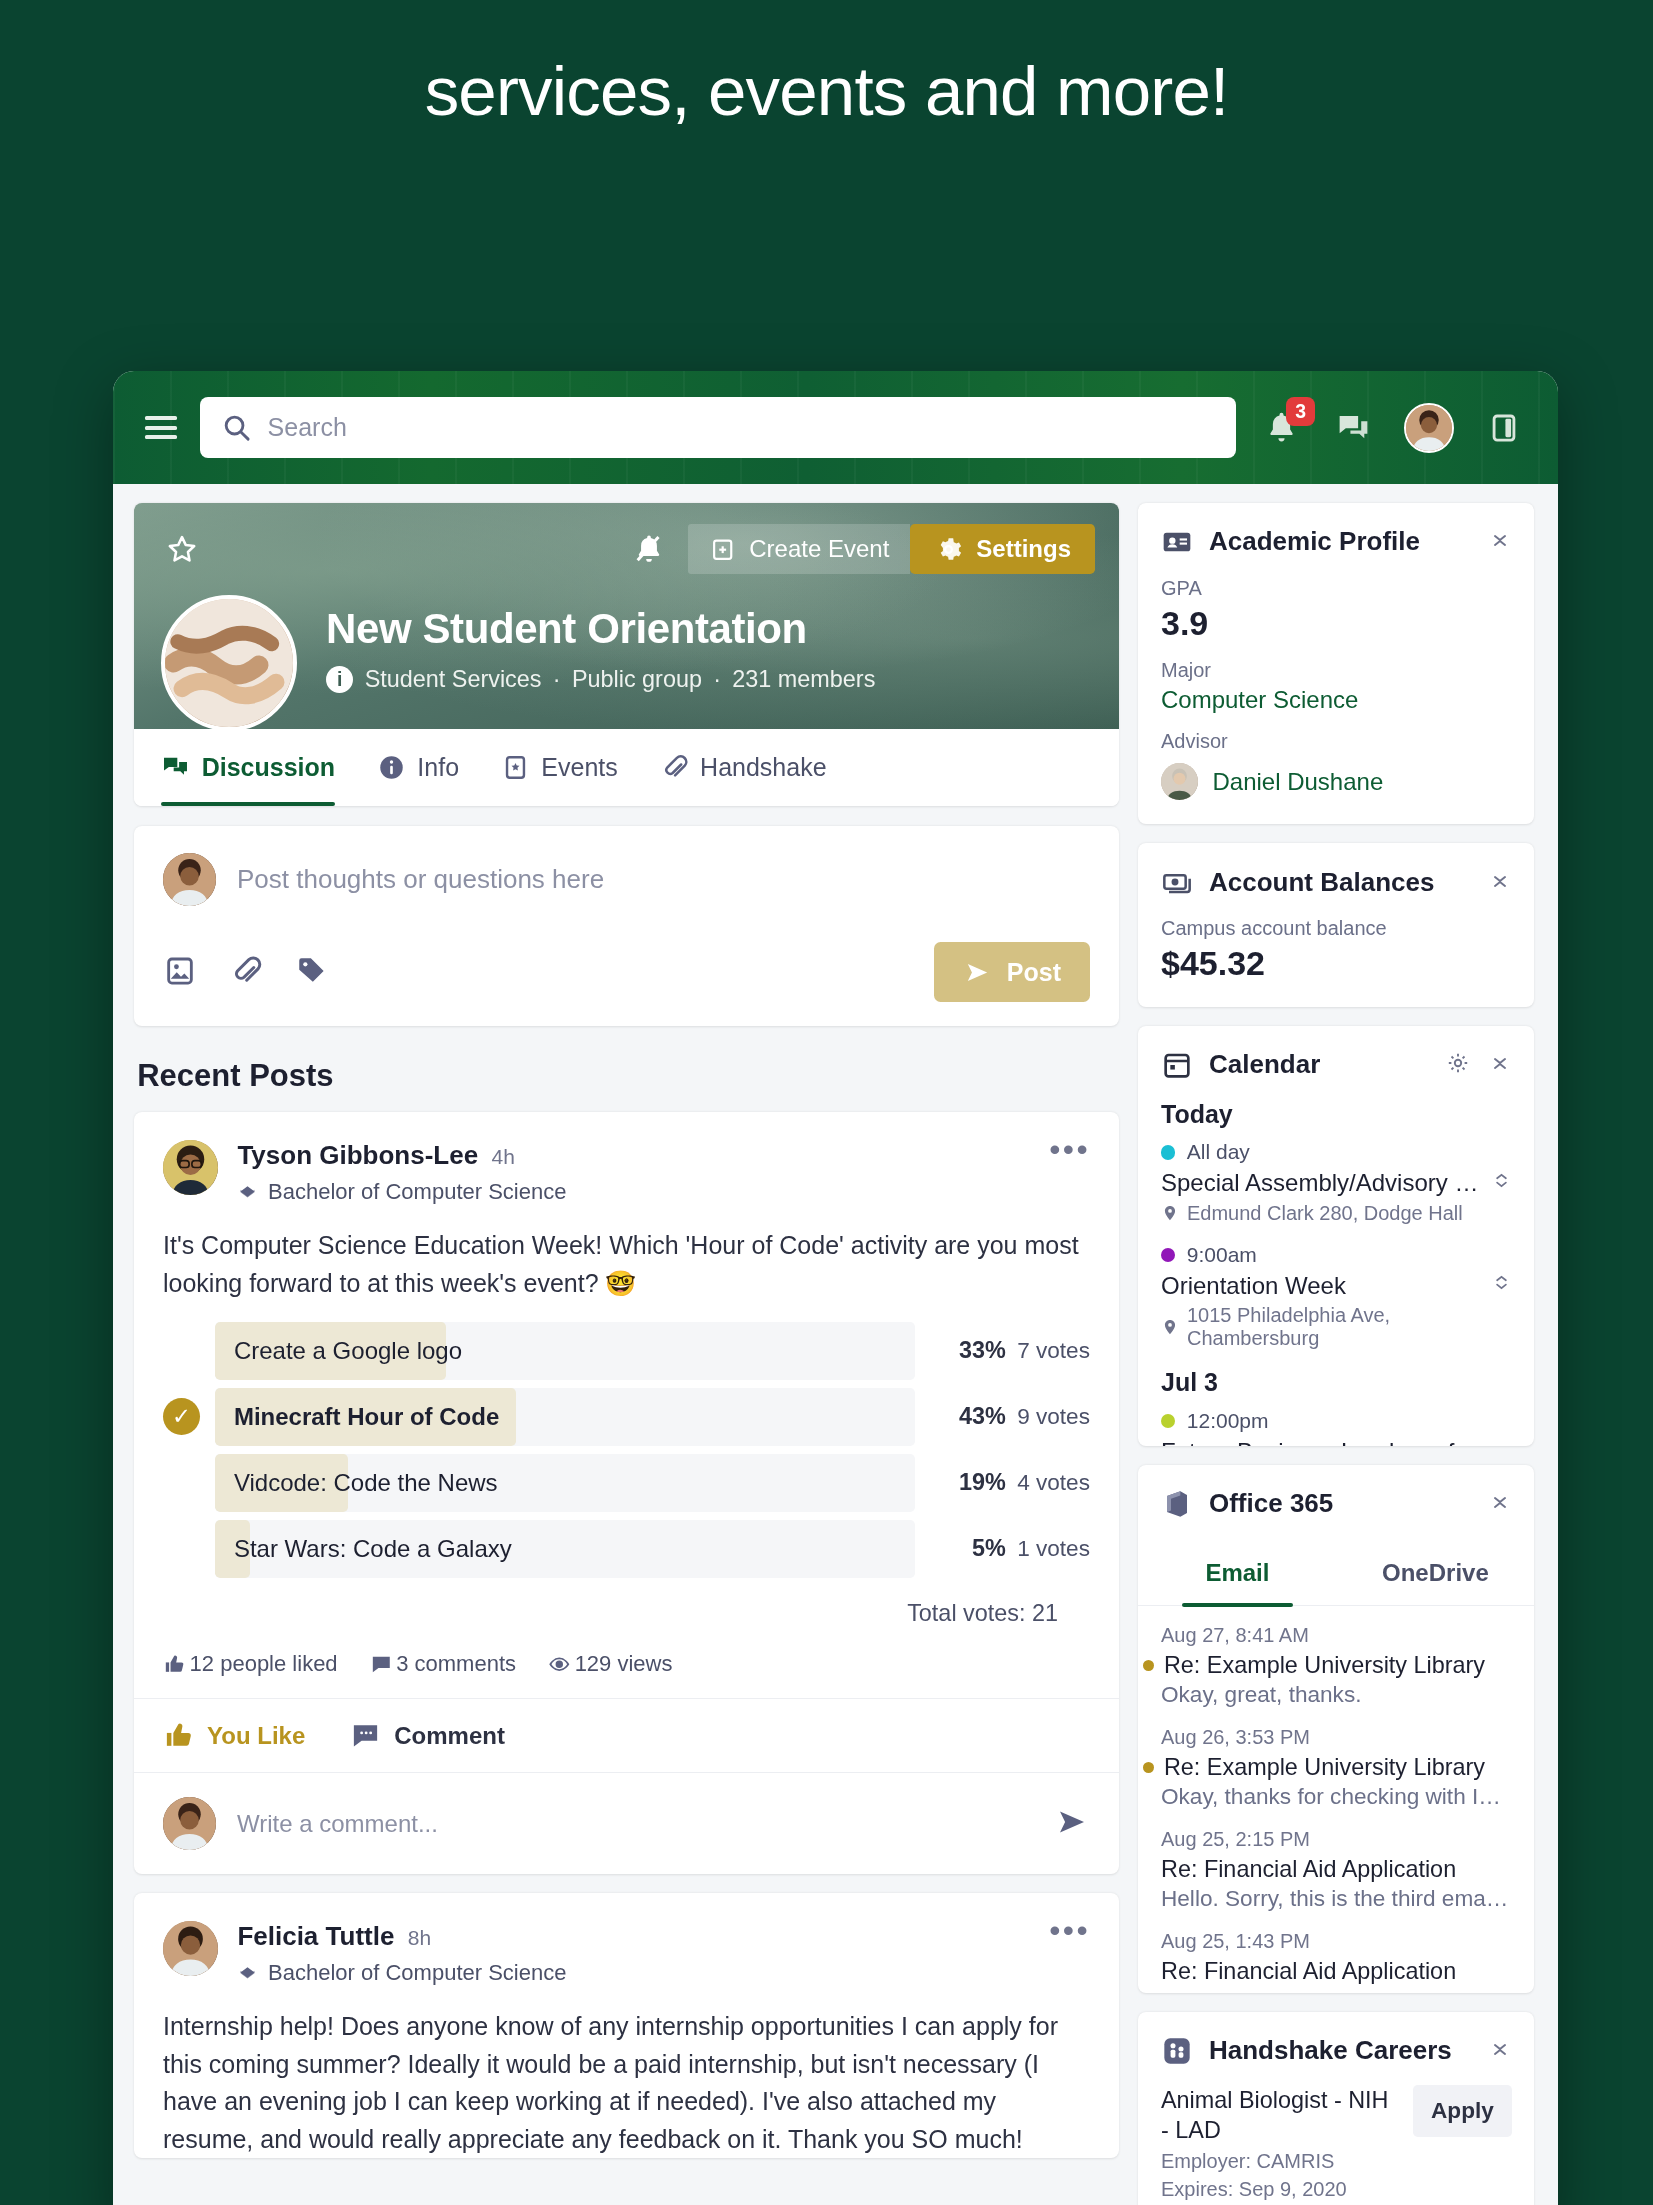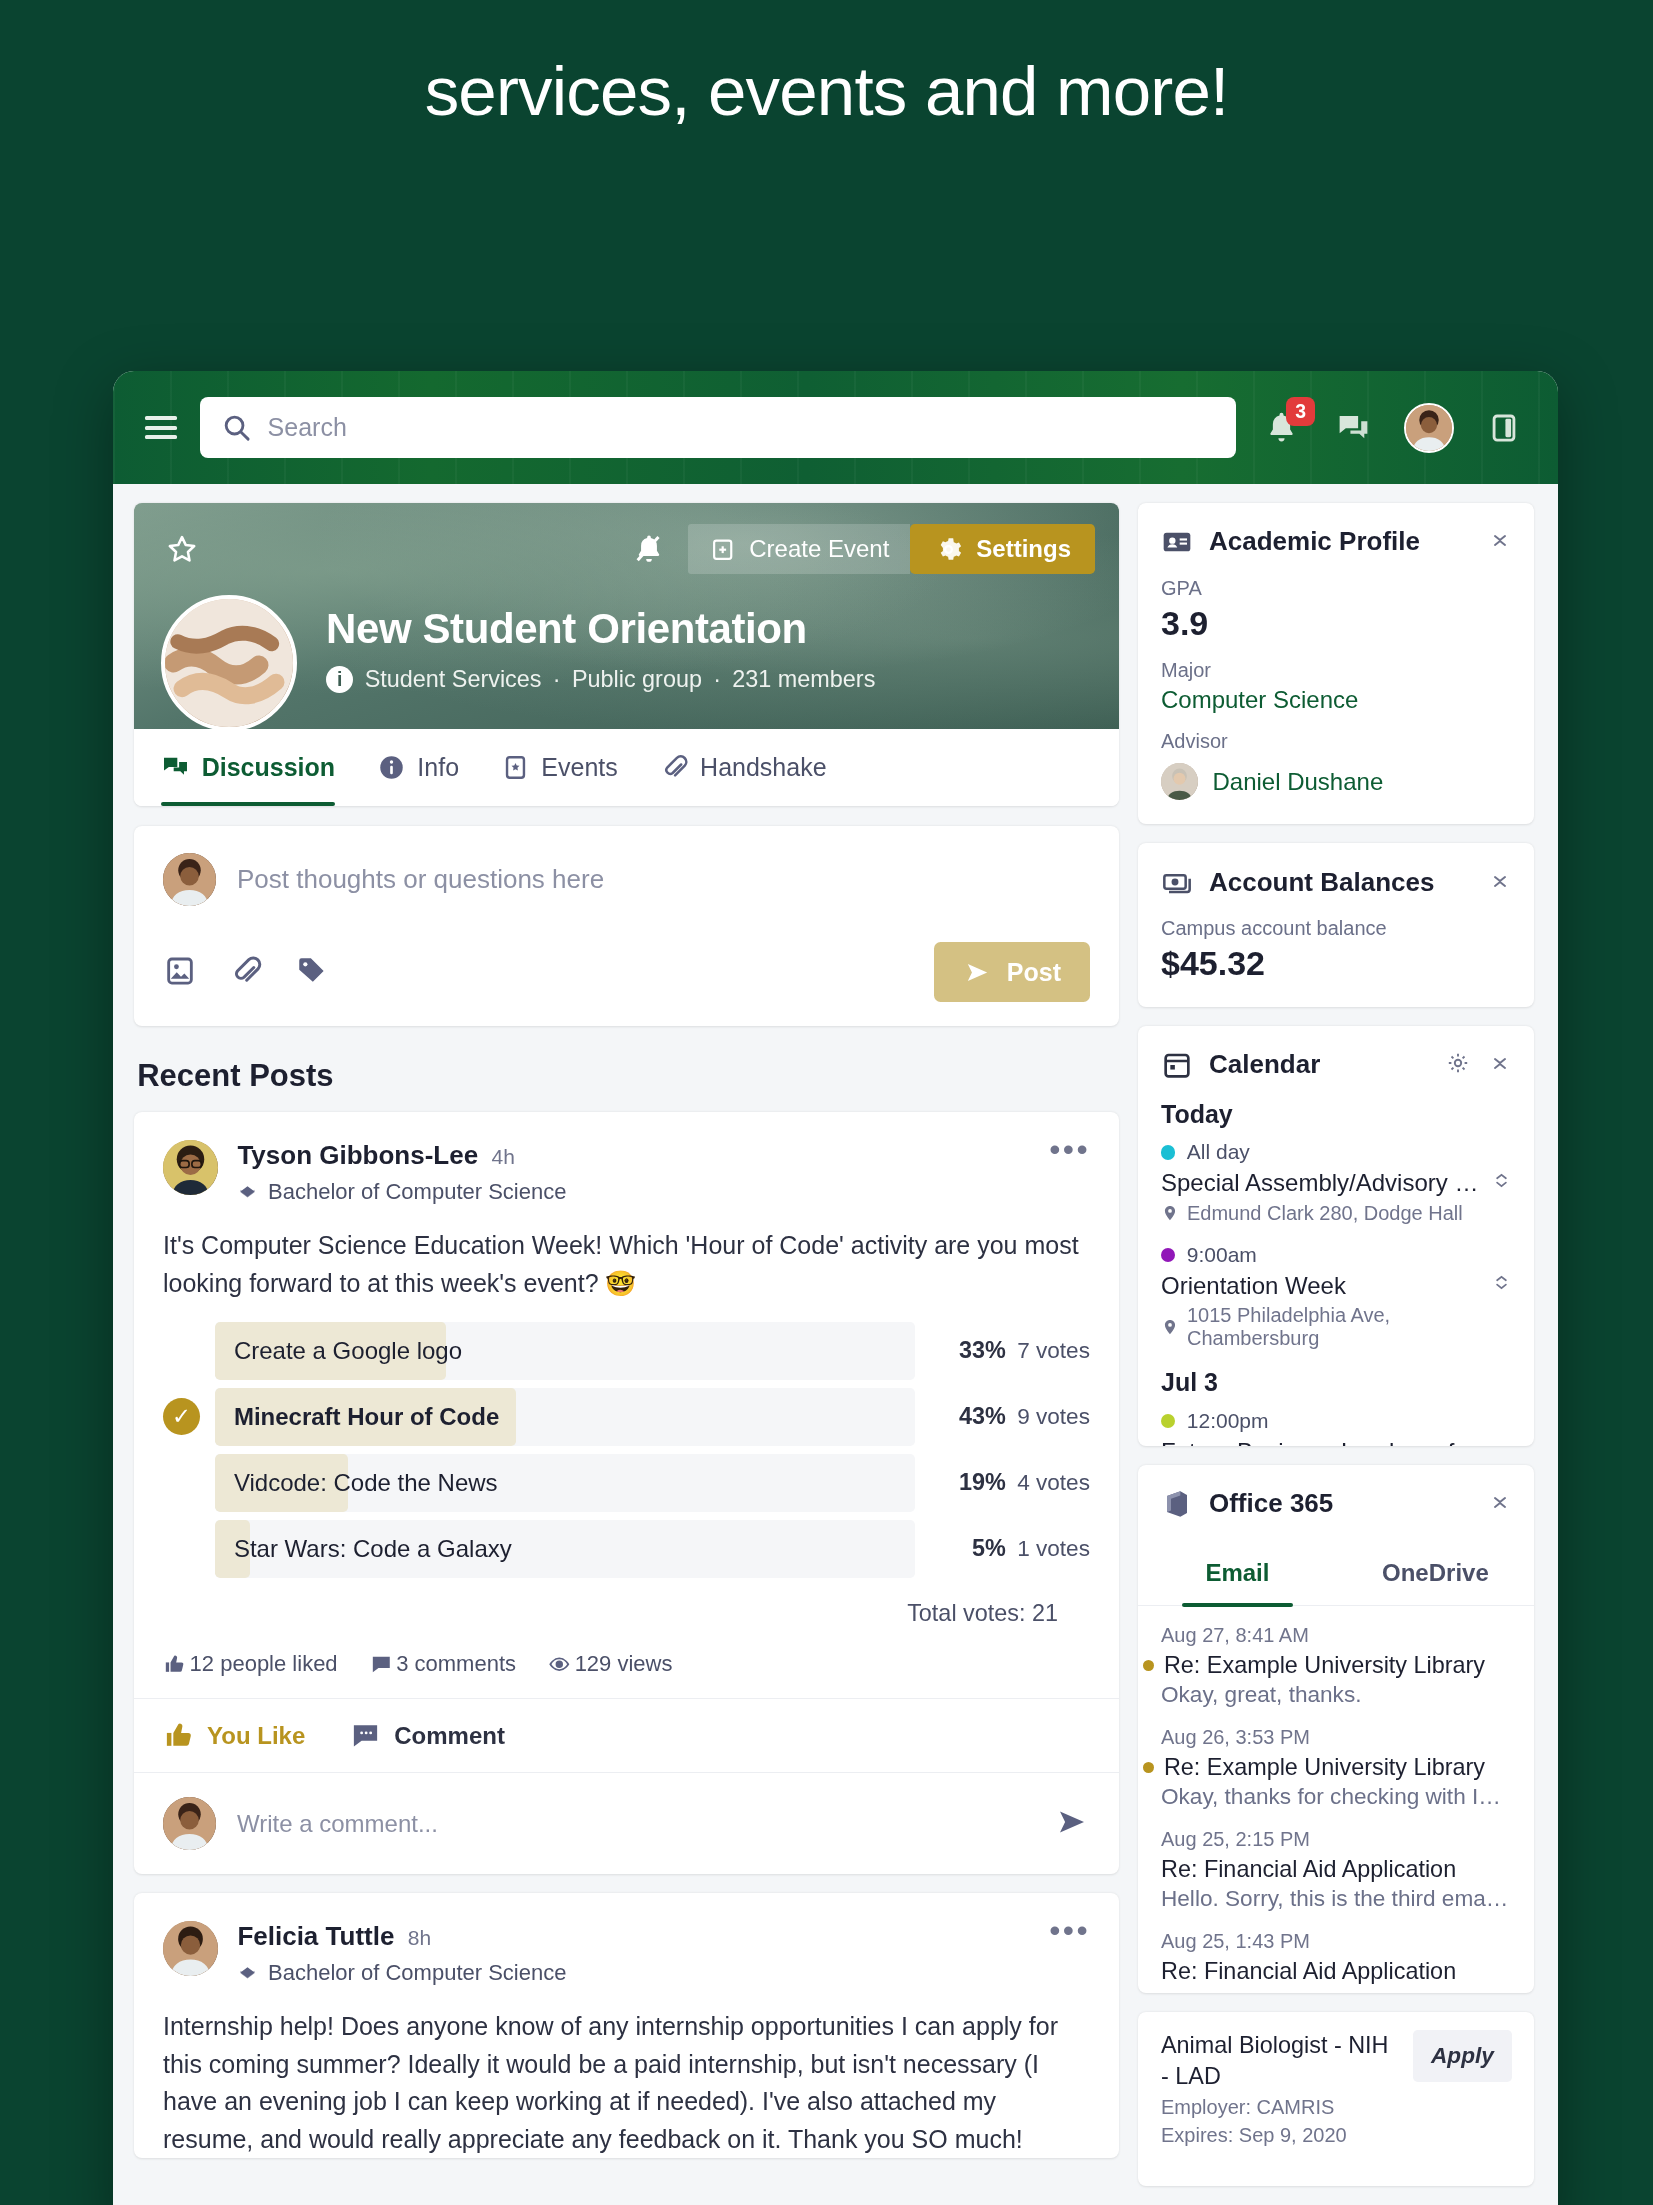--- a/index.html
+++ b/index.html
@@ -179,21 +179,21 @@
   .mail { padding:18px 22.6px 0; }
   .mail-date { font-size:20px; color:#70748c;}
   .mail-subj { font-size:23.4px; color:#1d2030; margin-top:4.8px; display:flex; align-items:center; gap:9.7px;}
   .mail-unread { width:11.3px;height:11.3px;border-radius:50%;background:#b8941f;flex:0 0 auto;margin-left:-18px;}
   .mail-prev { font-size:22.6px; color:#6b7089; margin-top:3.2px; white-space:nowrap; overflow:hidden; text-overflow:ellipsis;}
   
   .job { display:flex; align-items:flex-start; gap:14.5px; padding:18px 22.6px 0;}
   .job-info { flex:1 1 auto; }
   .job-title { font-size:23.4px; color:#1d2030; line-height:1.3;}
   .job-meta { font-size:20px; color:#70748c; margin-top:4.8px;}
-  .btn-apply { background:#f1f2f6; color:#2d3142; font-size:22.6px; font-weight:700; padding:13px 18px; border-radius:4.8px; cursor:pointer; flex:0 0 auto;font-style:italic;}
+  .btn-apply { background:#f1f2f6; color:#2d3142; font-size:22.6px; font-weight:700; padding:13px 18px; border-radius:4.8px; cursor:pointer; flex:0 0 auto;}
   .ic { display:inline-flex; align-items:center; justify-content:center; }
 </style>
 </head>
 <body>
 
 <div class="promo-headline">
   <div>services, events and more!</div>
 </div>
 
 <div class="device">
@@ -783,20 +783,40 @@
           <div class="mail">
             <div class="mail-date">Aug 25, 1:43 PM</div>
             <div class="mail-subj">
                 <span>Re: Financial Aid Application</span>
               </div>
           </div>
         </div>
       </div>
 
       <div class="card">
+        <div class="card-head">
+          <span class="ic">
+            <svg width="32" height="32" viewBox="0 0 24 24">
+              <rect x="2.5" y="2.5" width="19" height="19" rx="4.4" fill="#5b6080"></rect>
+              <circle cx="9" cy="8" r="1.9" fill="#fff"></circle>
+                <rect x="7.2" y="11" width="3.6" height="6" rx="1.2" fill="#fff"></rect>
+              <circle cx="15" cy="10.5" r="1.9" fill="#fff"></circle>
+                <rect x="13.2" y="13" width="3.6" height="4" rx="1.2" fill="#fff"></rect>
+            </svg>
+          </span>
+          <span class="card-title">Handshake Careers</span>
+          <span class="card-head-actions">
+            <span class="chev">
+              <svg width="24" height="24" viewBox="0 0 24 24" fill="none" stroke="#70748c" stroke-width="2" stroke-linecap="round">
+                  <path d="M7 8l5 4 5-4"></path>
+                  <path d="M7 17l5-4 5 4"></path>
+                </svg>
+            </span>
+          </span>
+        </div>
         <div style="padding-bottom:21px">
           <div class="job">
             <div class="job-info">
               <div class="job-title">Animal Biologist - NIH - LAD</div>
               <div class="job-meta">Employer: CAMRIS</div>
               <div class="job-meta">Expires: Sep 9, 2020</div>
             </div>
             <div class="btn-apply">Apply</div>
           </div>
           <div class="job">

